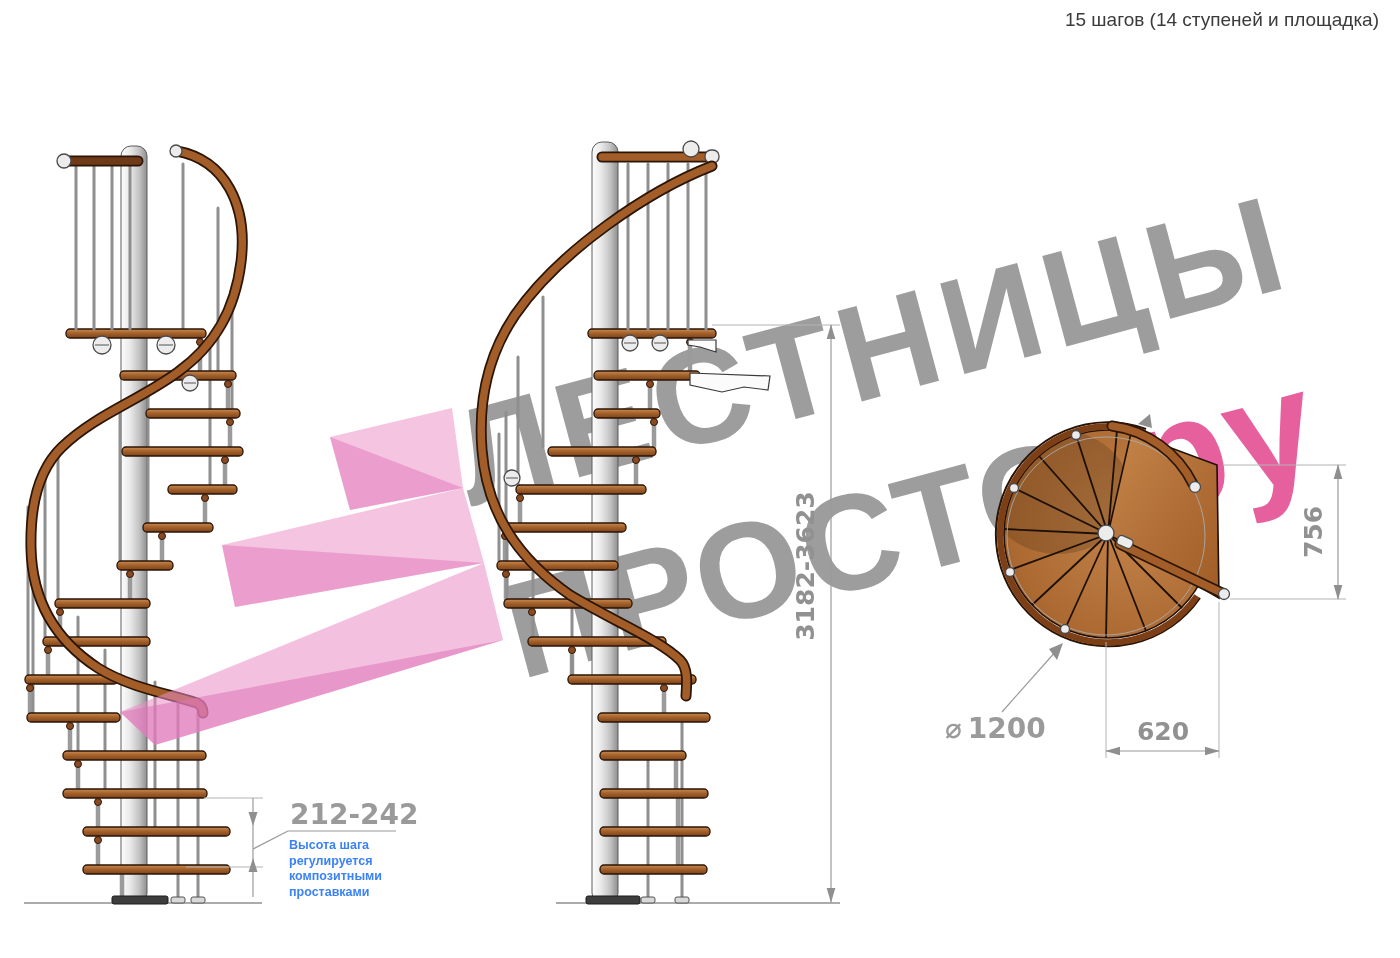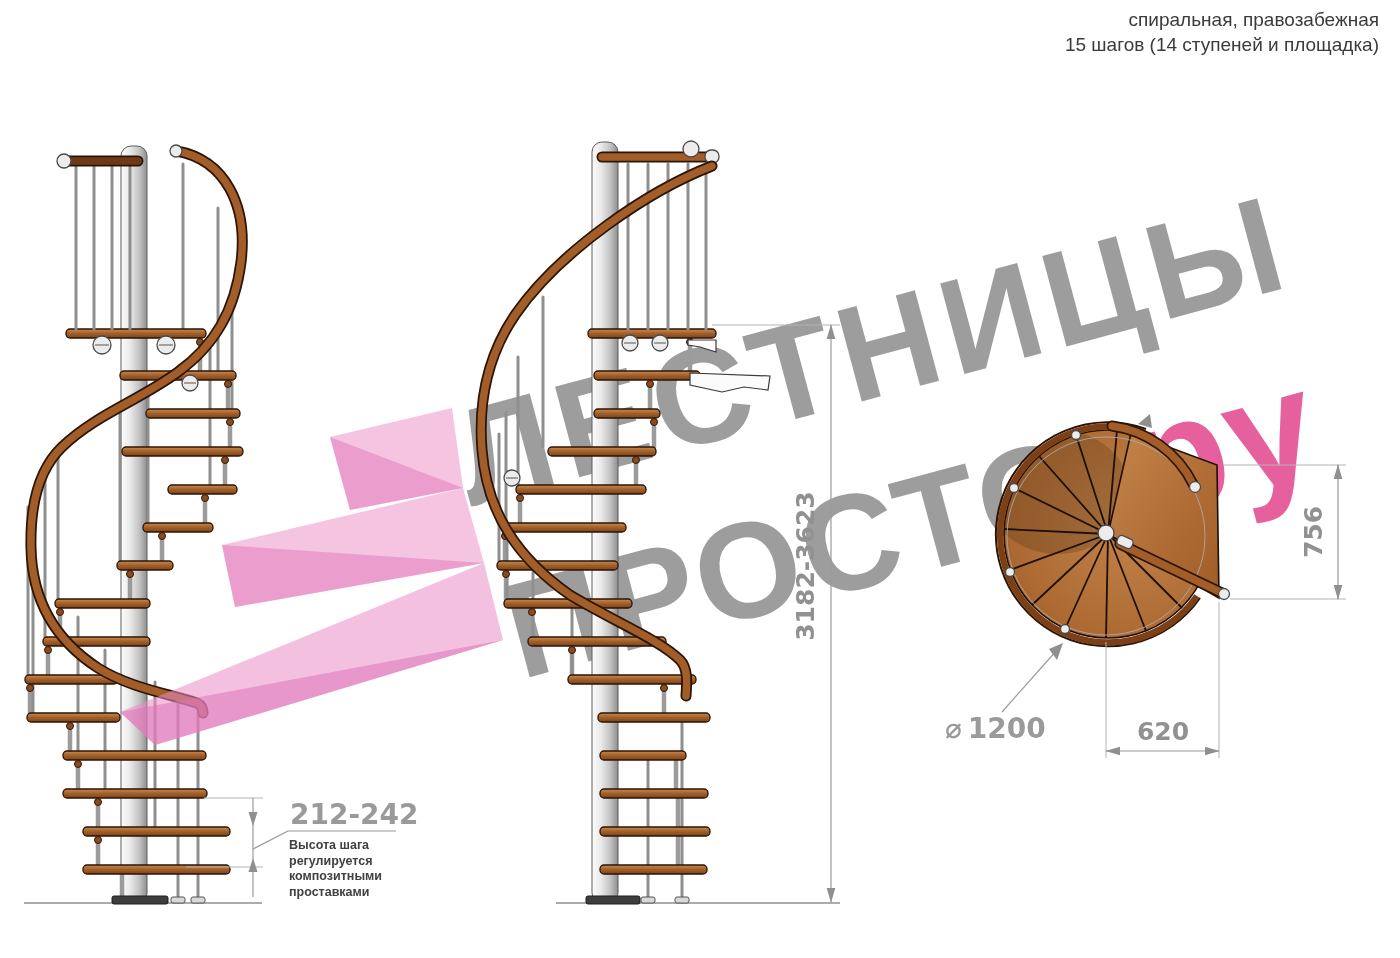--- a/index.html
+++ b/index.html
@@ -2,21 +2,21 @@
 <html><head>
 <meta charset="utf-8">
 <style>
   html,body{margin:0;padding:0;background:#ffffff;}
   .page{position:relative;width:1400px;height:958px;background:#fff;overflow:hidden;
         font-family:"Liberation Sans",sans-serif;}
   .drawing{position:absolute;left:0;top:0;}
   .header{position:absolute;top:7px;right:21px;text-align:right;color:#3b3b3b;
           font-size:19px;line-height:25px;font-weight:500;}
   .header div{white-space:nowrap;}
-  .note{position:absolute;left:289px;top:838px;width:110px;color:#404040;
+  .note{position:absolute;left:289px;top:838px;width:110px;color:#3b82f6;
         font-size:12.5px;font-weight:bold;line-height:15.5px;white-space:pre-line;}
 
   
   .tread{fill:url(#gw);stroke:#2b1507;stroke-width:1.3;}
   .colmn{fill:url(#gcol);stroke:#5d5d5d;stroke-width:1;}
   .tube{stroke:#9b9b9b;stroke-width:4.5;stroke-linecap:round;fill:none;}
   .rod{stroke:#8f8f8f;stroke-width:3;stroke-linecap:round;fill:none;}
   .railO{stroke:#2b1507;stroke-width:11;fill:none;stroke-linecap:round;}
   .railI{stroke:#a35d28;stroke-width:7.5;fill:none;stroke-linecap:round;}
   .railDark{stroke:#6e3a18;}
@@ -360,21 +360,20 @@
     <polygon points="330,437 452,408 463,488 350,510" fill="#ec93c9"></polygon>
     <polygon points="330,437 463,488 350,510" fill="#e27fbd"></polygon>
     <polygon points="222,545 463,488 484,563 235,607" fill="#ec93c9"></polygon>
     <polygon points="222,545 484,563 235,607" fill="#e27fbd"></polygon>
     <polygon points="120,712 484,563 503,640 155,745" fill="#e98dc6"></polygon>
     <polygon points="120,712 503,640 155,745" fill="#de75b8"></polygon>
   </g>
 </svg>
 
 <div class="header">
-  <div>спиральная, правозабежная</div>
   <div>15 шагов (14 ступеней и площадка)</div>
 </div>
 
 <div class="note">Высота шага
 регулируется
 композитными
 проставками</div>
 
 </div>
 

